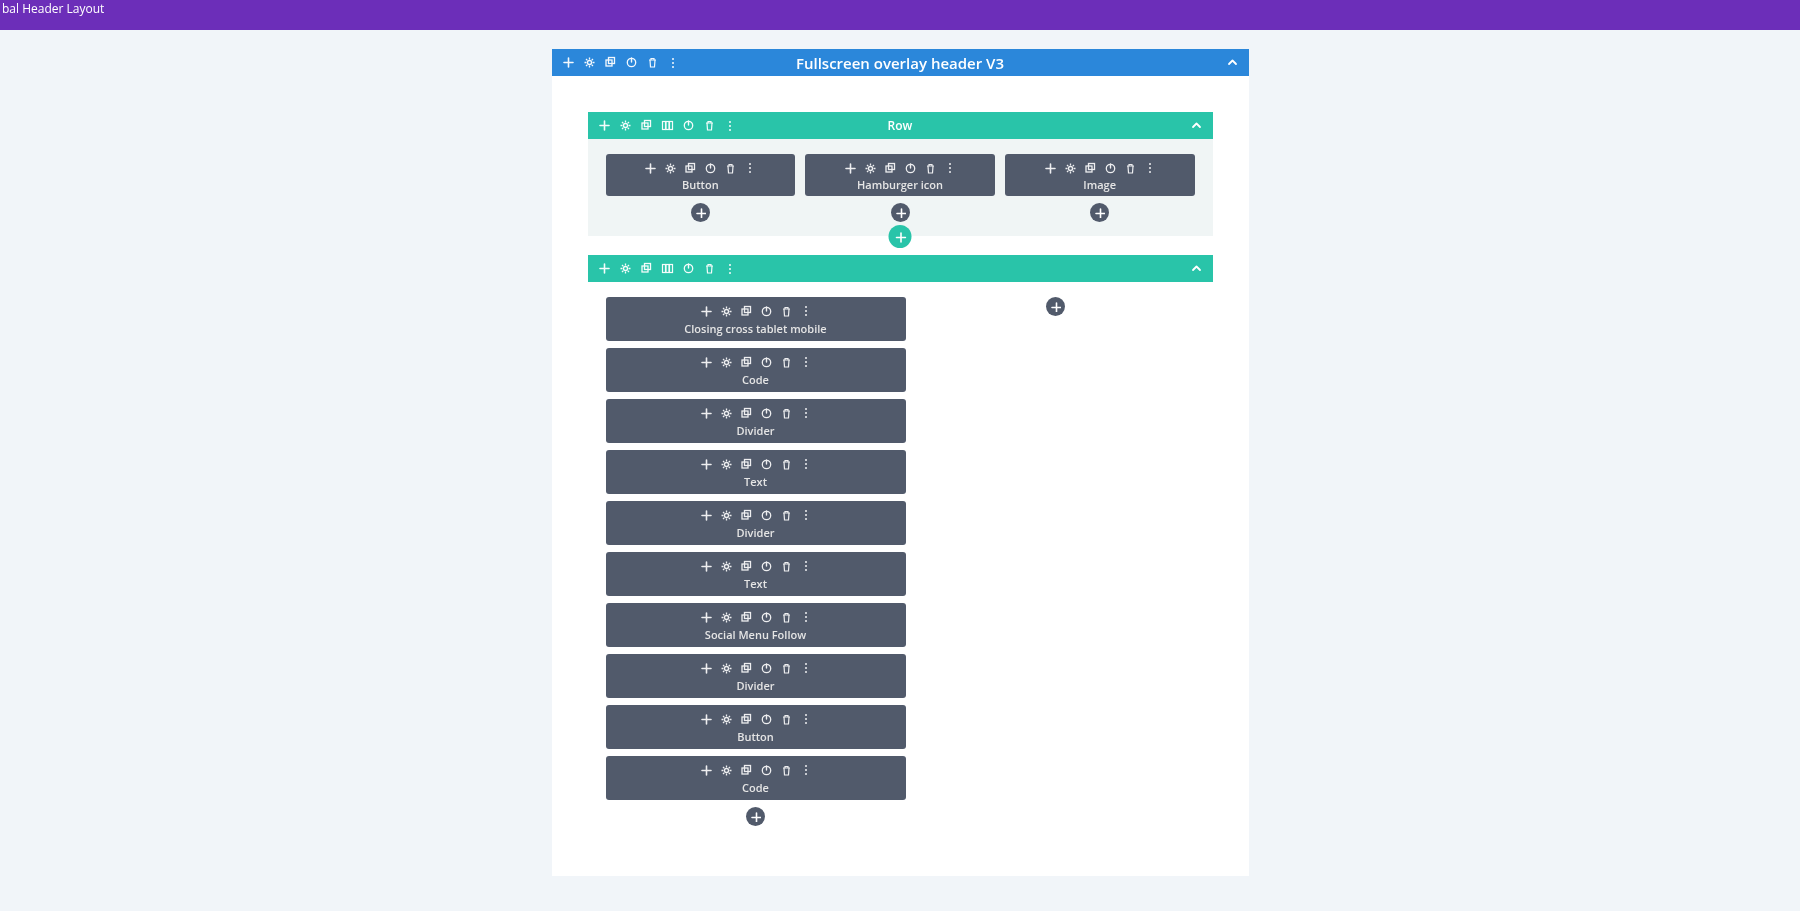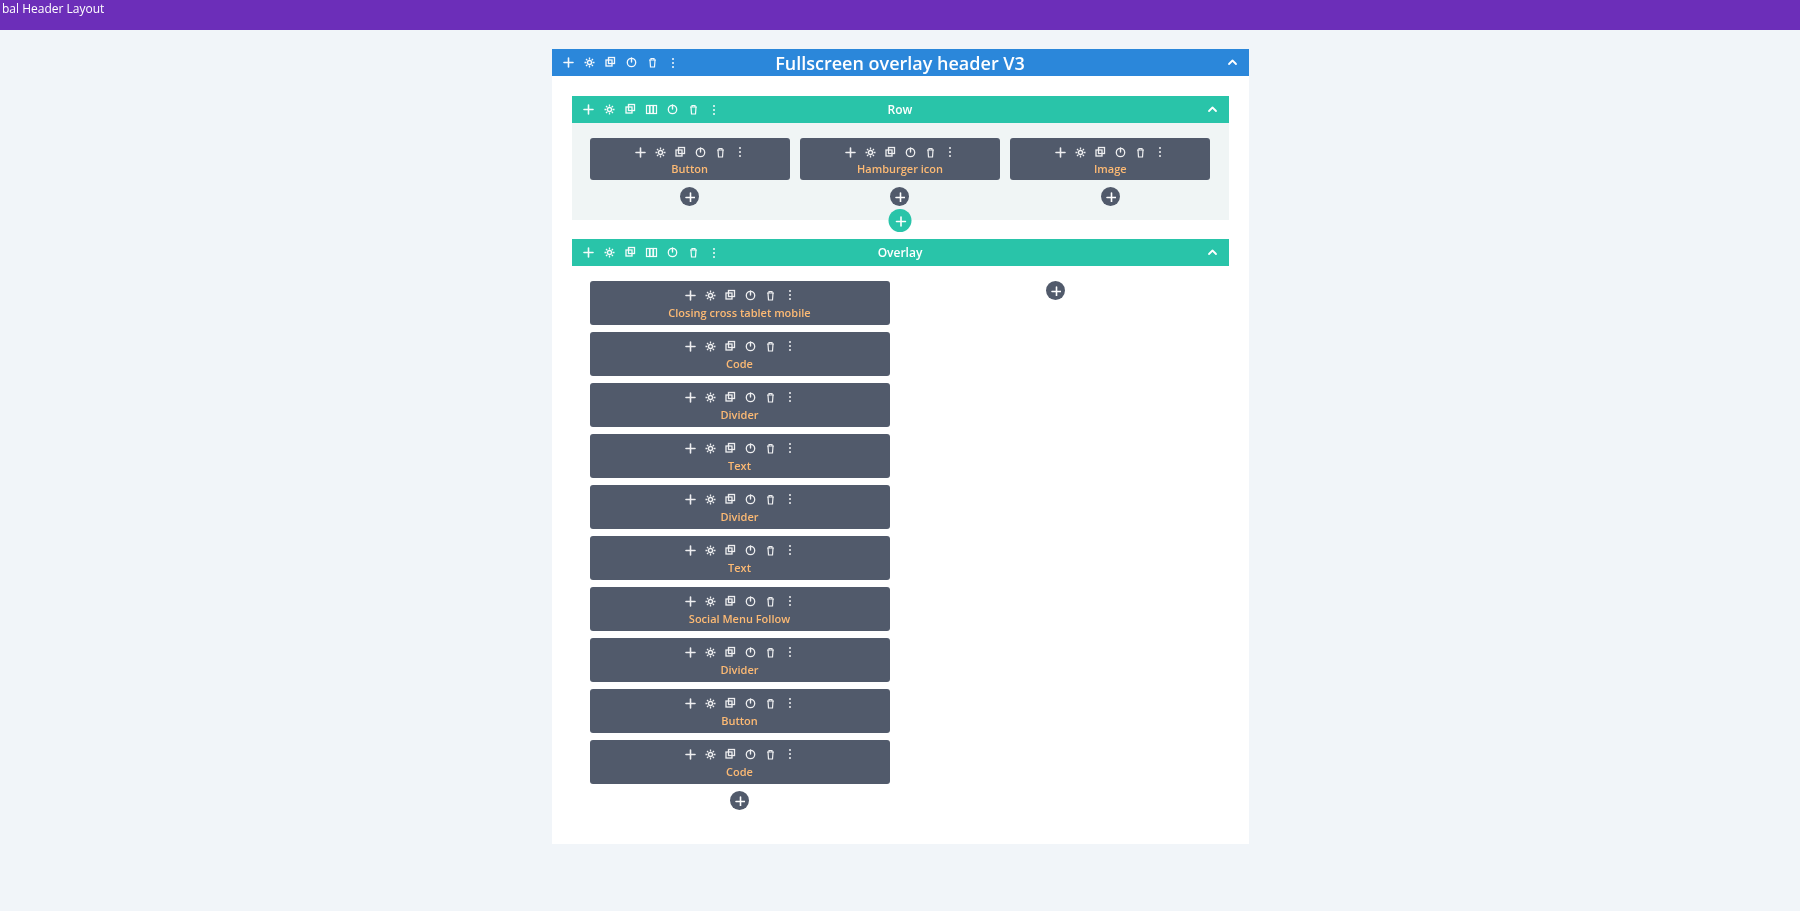--- a/index.html
+++ b/index.html
@@ -1,32 +1,32 @@
 <!DOCTYPE html>
 <html><head>
 <meta charset="utf-8">
 <style>
 *{box-sizing:border-box;margin:0;padding:0;font-family:"Open Sans",Helvetica,Arial,sans-serif}
 body{background:#f1f5f9;width:1800px;height:911px;overflow:hidden}
 .topbar{height:30px;background:#6c2eb9;color:#fff;font-size:12px;line-height:18px;padding-left:2px}
 .canvas{width:100%;padding-top:19px;display:flex;justify-content:center}
 .section{width:697px;background:#fff}
 .section-header{height:27px;background:#2b87da;display:flex;align-items:center;color:#fff;position:relative;padding:0 10px}
-.section-header .title{position:absolute;left:0;right:0;text-align:center;font-size:18px;font-weight:600}
+.section-header .title{position:absolute;left:0;right:0;text-align:center;font-size:15px;font-weight:600}
 .tool-row{display:flex;align-items:center;gap:8px;z-index:2}
 .tool-row svg,.tool-row .dots{width:13px;height:13px;cursor:pointer;opacity:.95}
 .collapse{position:absolute;right:10px;top:7px;z-index:2;cursor:pointer}
-.section-body{padding:20px}
+.section-body{padding:36px}
 .row-wrap{margin-bottom:0}
 .row-header{height:27px;background:#29c4a9;display:flex;align-items:center;color:#fff;position:relative;padding:0 10px}
 .row-header .title{position:absolute;left:0;right:0;text-align:center;font-size:12px;font-weight:600}
 .row-body{background:#f0f5f5;padding:15px 18px 14px;position:relative}
 .cols-3{display:flex;gap:10px}
 .col{flex:1;display:flex;flex-direction:column;align-items:center}
-.module{width:100%;background:#515a6b;color:#fdba74;border-radius:3px;height:42px;display:flex;flex-direction:column;align-items:center;justify-content:center;position:relative}
+.module{width:100%;background:#515a6b;color:#e5e5e5;border-radius:3px;height:42px;display:flex;flex-direction:column;align-items:center;justify-content:center;position:relative}
 .module .m-tools{display:flex;gap:8px;align-items:center;height:14px;margin-top:2px}
 .module .m-tools svg,.module .m-tools .dots{width:12px;height:12px;cursor:pointer;opacity:.9}
 .module .m-label{font-size:11px;font-weight:600;margin-top:2px}
 .add-circ{width:19px;height:19px;border-radius:50%;background:#515a6b;display:flex;align-items:center;justify-content:center;margin-top:7px;cursor:pointer}
 .add-circ svg{width:11px;height:11px;fill:#fff}
 .add-row-circ{width:23px;height:23px;border-radius:50%;background:#29c4a9;display:flex;align-items:center;justify-content:center;cursor:pointer;position:absolute;left:50%;transform:translateX(-50%);bottom:-12px}
 .add-row-circ svg{width:12px;height:12px;fill:#fff}
 .spacer{height:19px}
 .stack .module{margin-bottom:7px;height:44px}
 .stack .m-label{margin-top:3px}
@@ -274,21 +274,20 @@
               </svg>
           <svg>
                 <use href="#i-trash"></use>
               </svg>
           <span class="dots">
                 <i></i>
                 <i></i>
                 <i></i>
               </span>
         </div>
-        <div class="title">Overlay</div>
         <svg class="collapse" width="13" height="13">
               <use href="#i-up"></use>
             </svg>
       </div>
       <div class="overlay-body">
         <div class="overlay-grid">
           <div class="overlay-left stack" id="overlay-stack">
 
           <div class="module big-module">
     <div class="m-tools">

